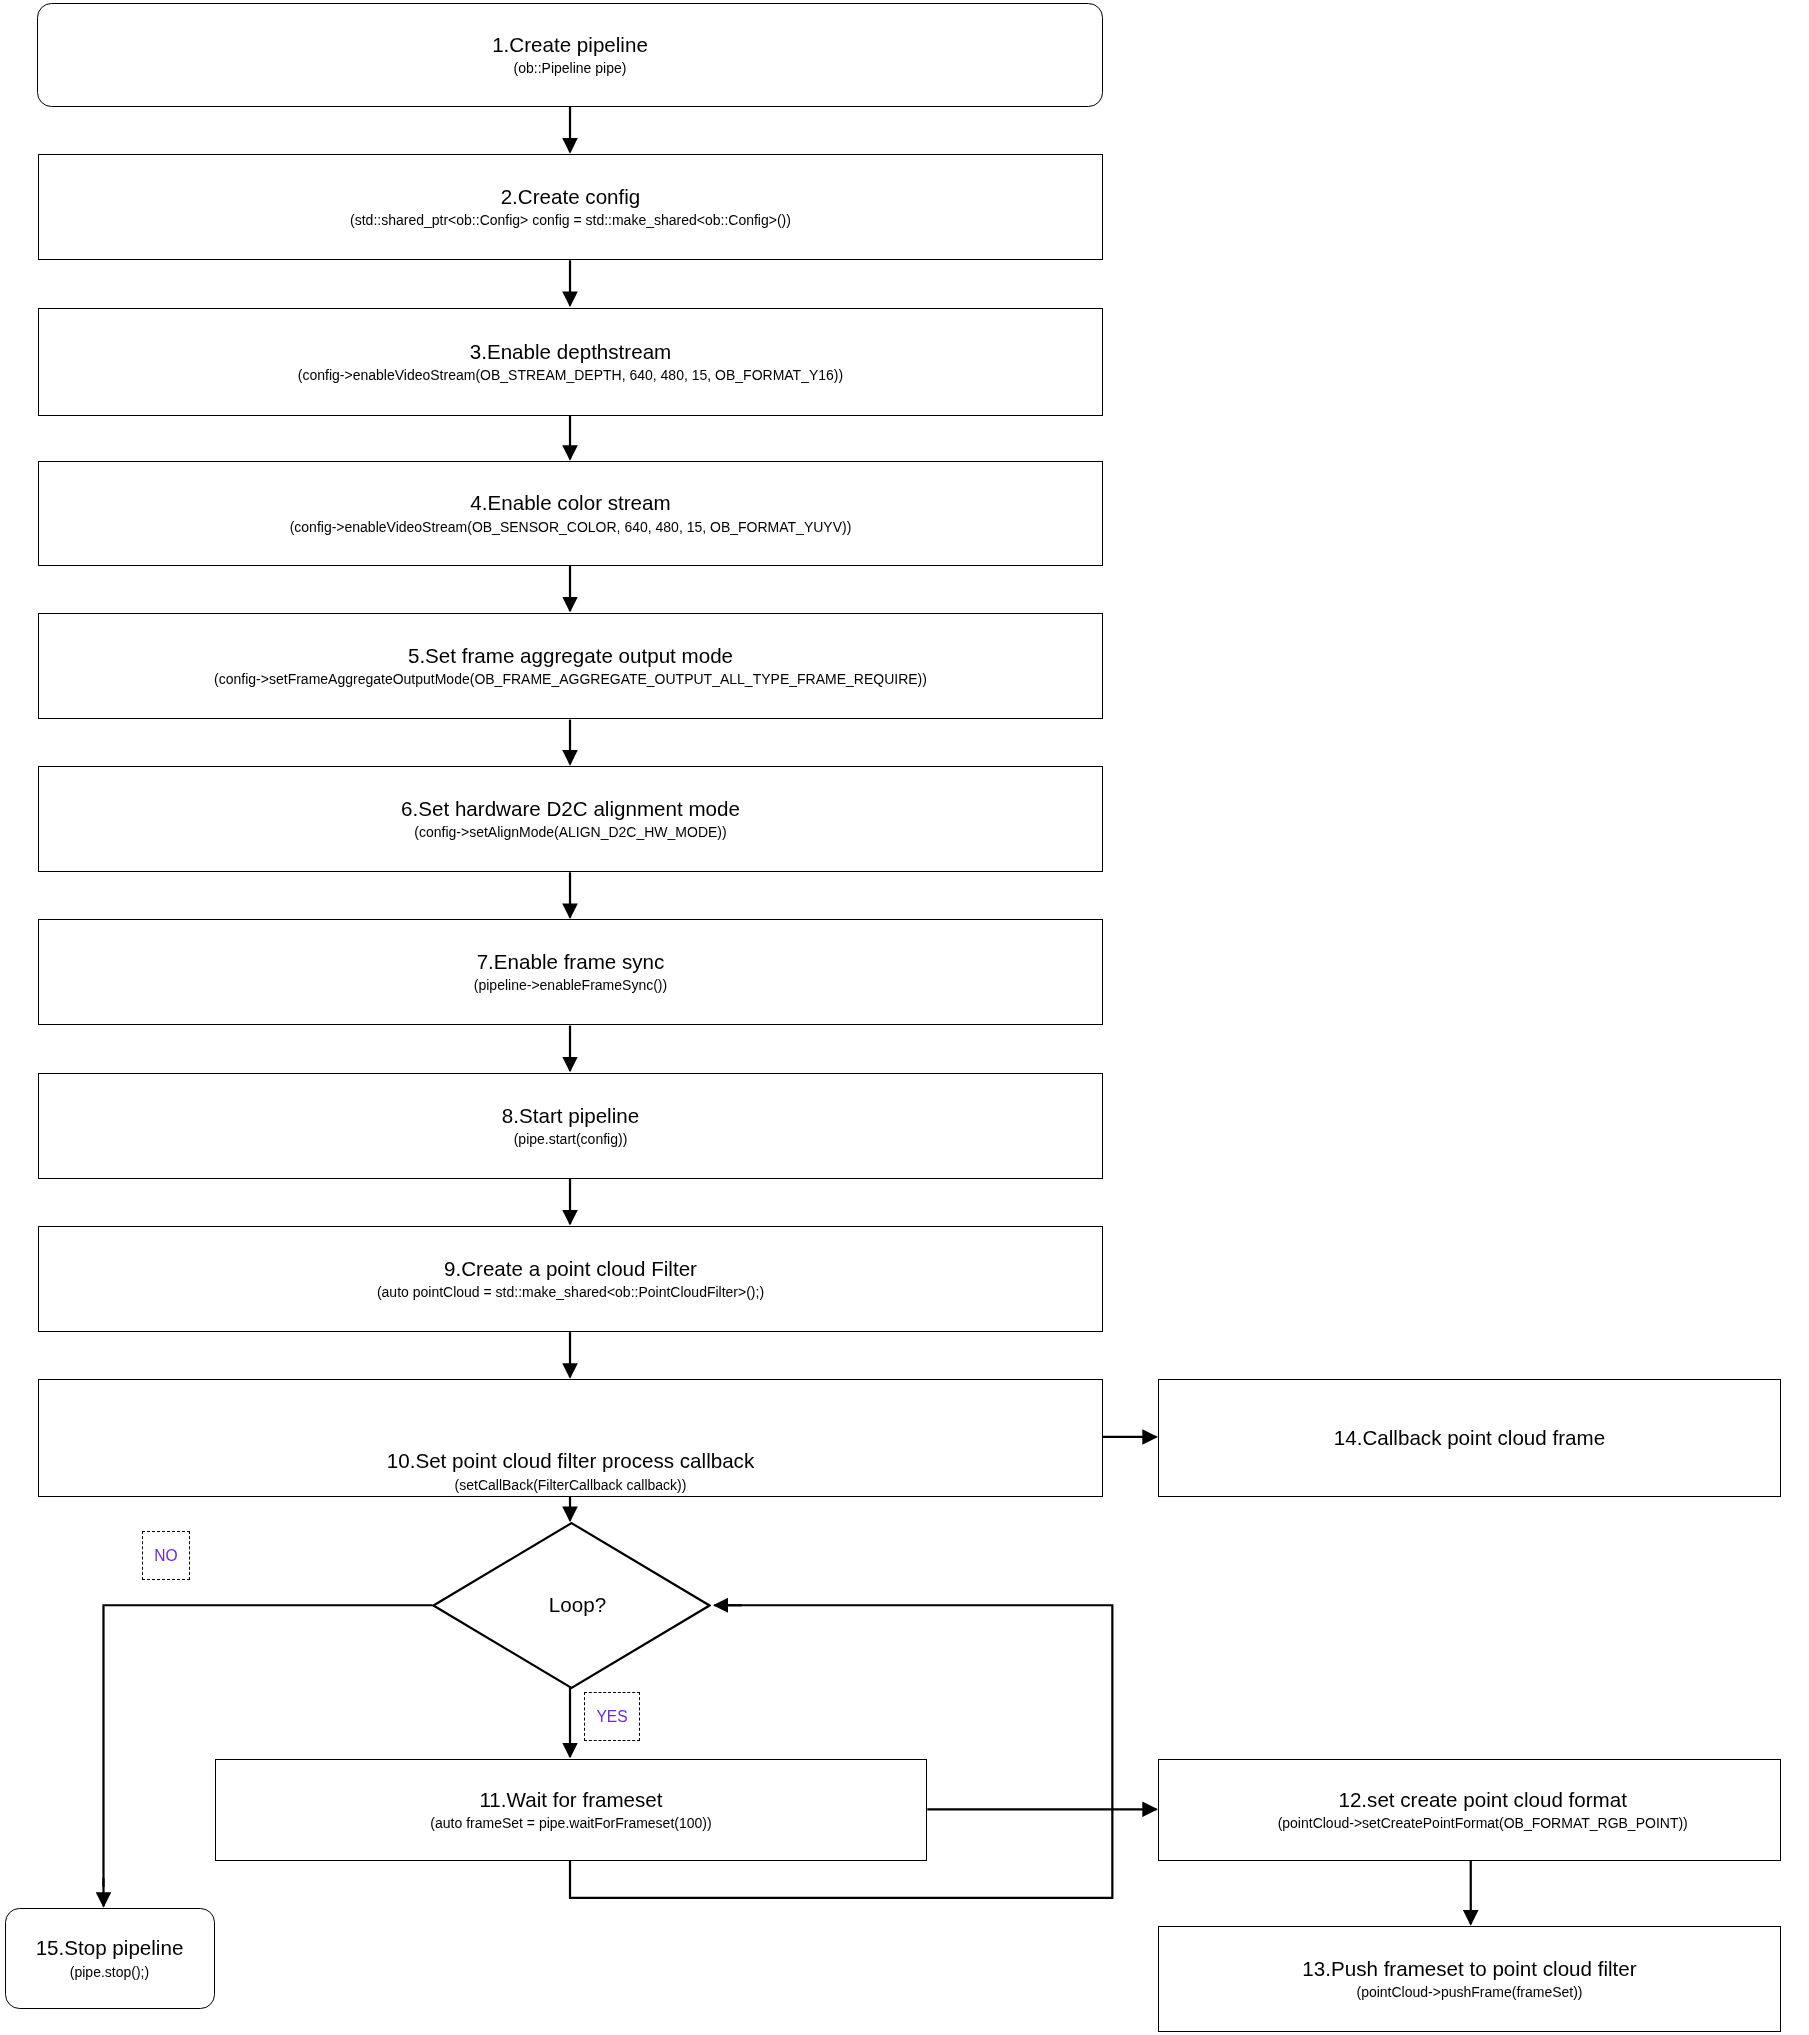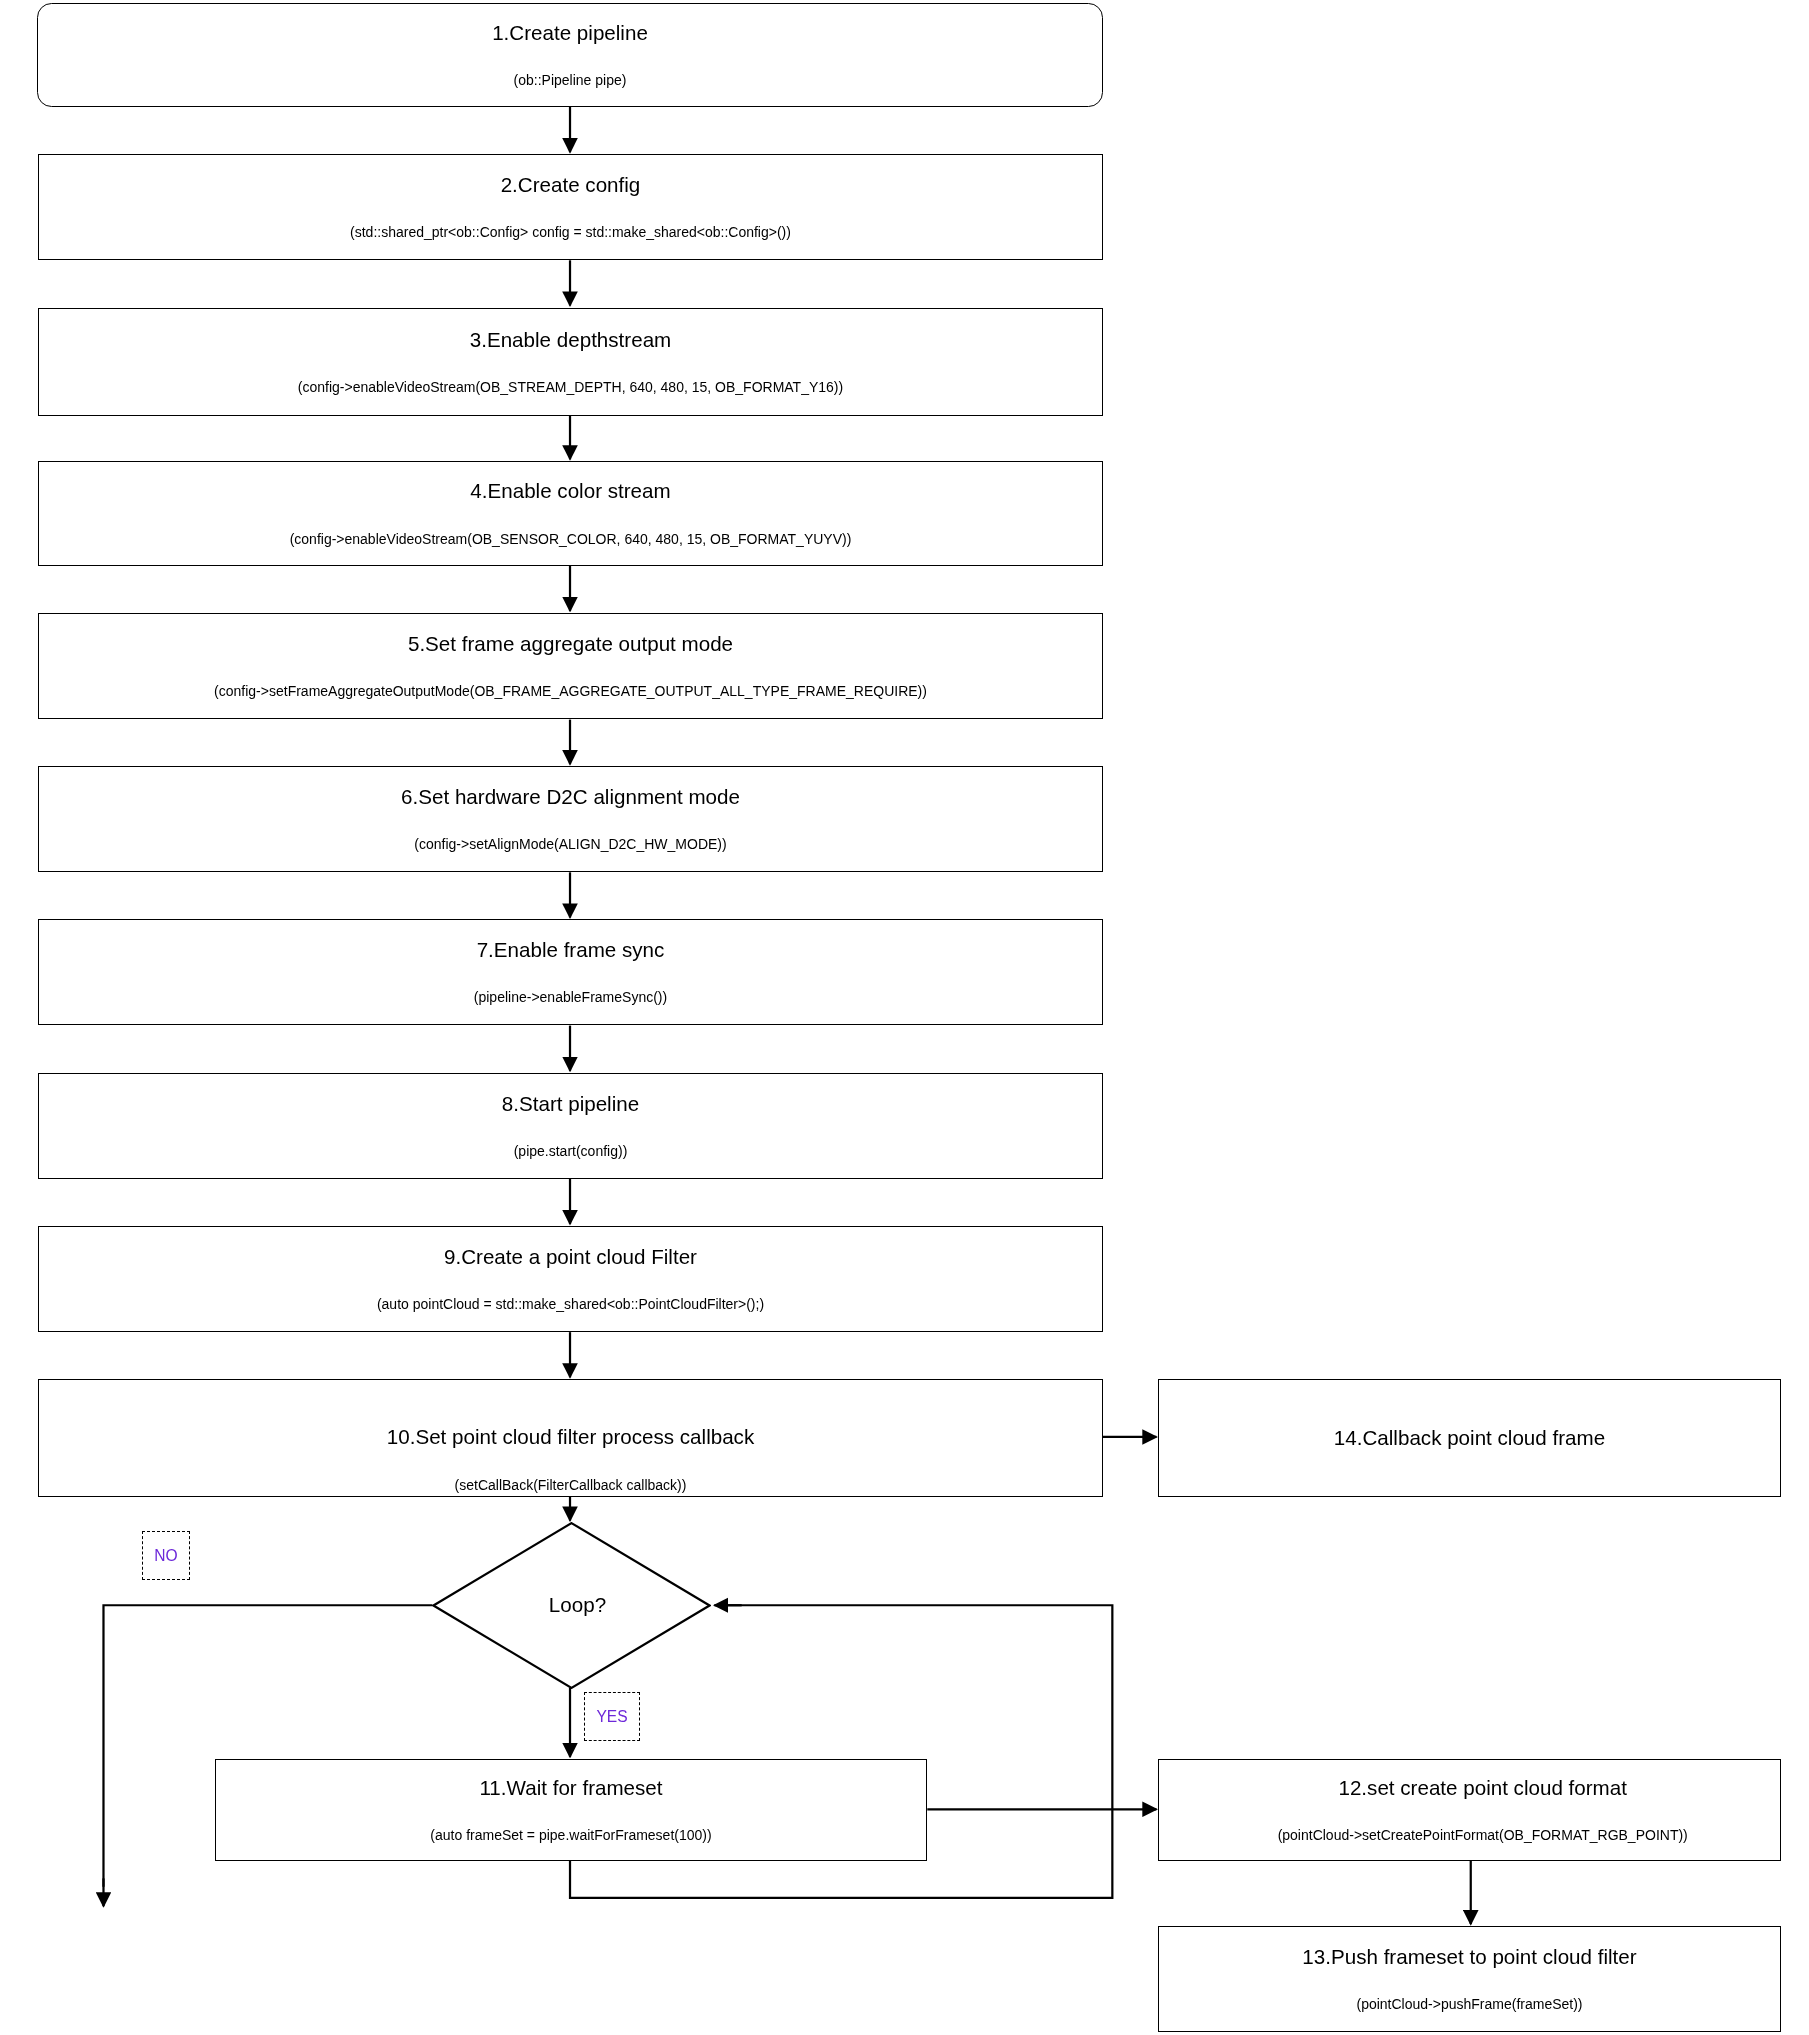--- a/index.html
+++ b/index.html
@@ -20,21 +20,20 @@
     position: absolute;
     box-sizing: border-box;
     border: 1.7px solid #000000;
     background: #ffffff;
     display: flex;
     flex-direction: column;
     align-items: center;
     justify-content: center;
     text-align: center;
     padding: 2.2px 5.6px;
-    gap: 24px;
   }
   .node.rounded { border-radius: 14.5px; }
   .node .title {
     font-size: 20.6px;
     line-height: 1.18;
     color: #000000;
     white-space: nowrap;
   }
   .node .sub {
     font-size: 14px;
@@ -209,15 +208,19 @@
   <div class="node" style="left:1158px; top:1759px; width:623px; height:102px;padding-left:32px;">
     <div class="title">12.set create point cloud format</div>
     <div class="sub">(pointCloud-&gt;setCreatePointFormat(OB_FORMAT_RGB_POINT))</div>
   </div>
 
   <div class="node" style="left:1158px; top:1926px; width:623px; height:106px;">
     <div class="title">13.Push frameset to point cloud filter</div>
     <div class="sub">(pointCloud-&gt;pushFrame(frameSet))</div>
   </div>
 
+  <div class="node rounded" style="left:4.5px; top:1908px; width:210px; height:101px;">
+    <div class="title">15.Stop pipeline</div>
+    <div class="sub">(pipe.stop();)</div>
+  </div>
 
 </div>
 
 
 </body></html>

